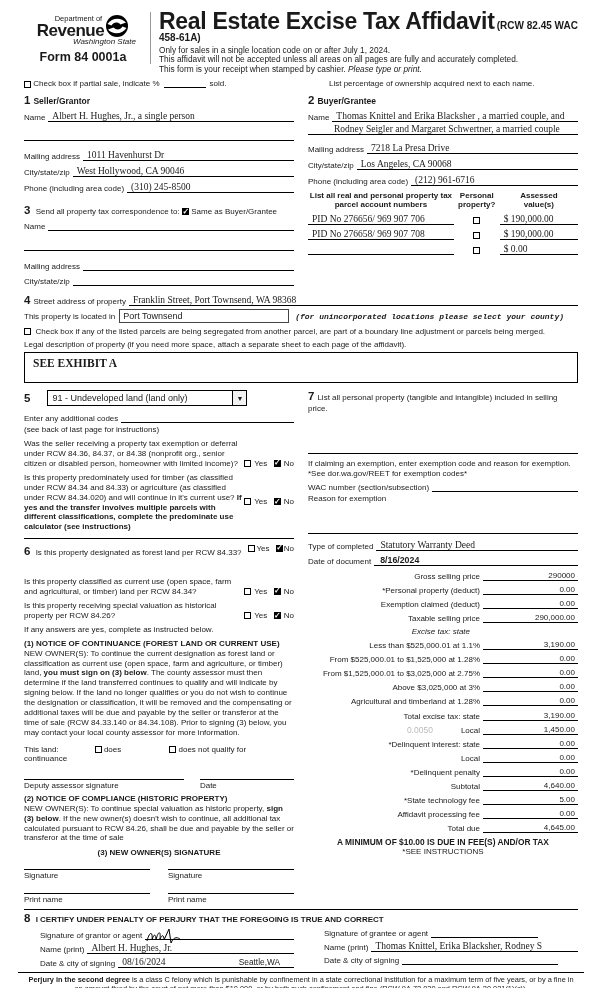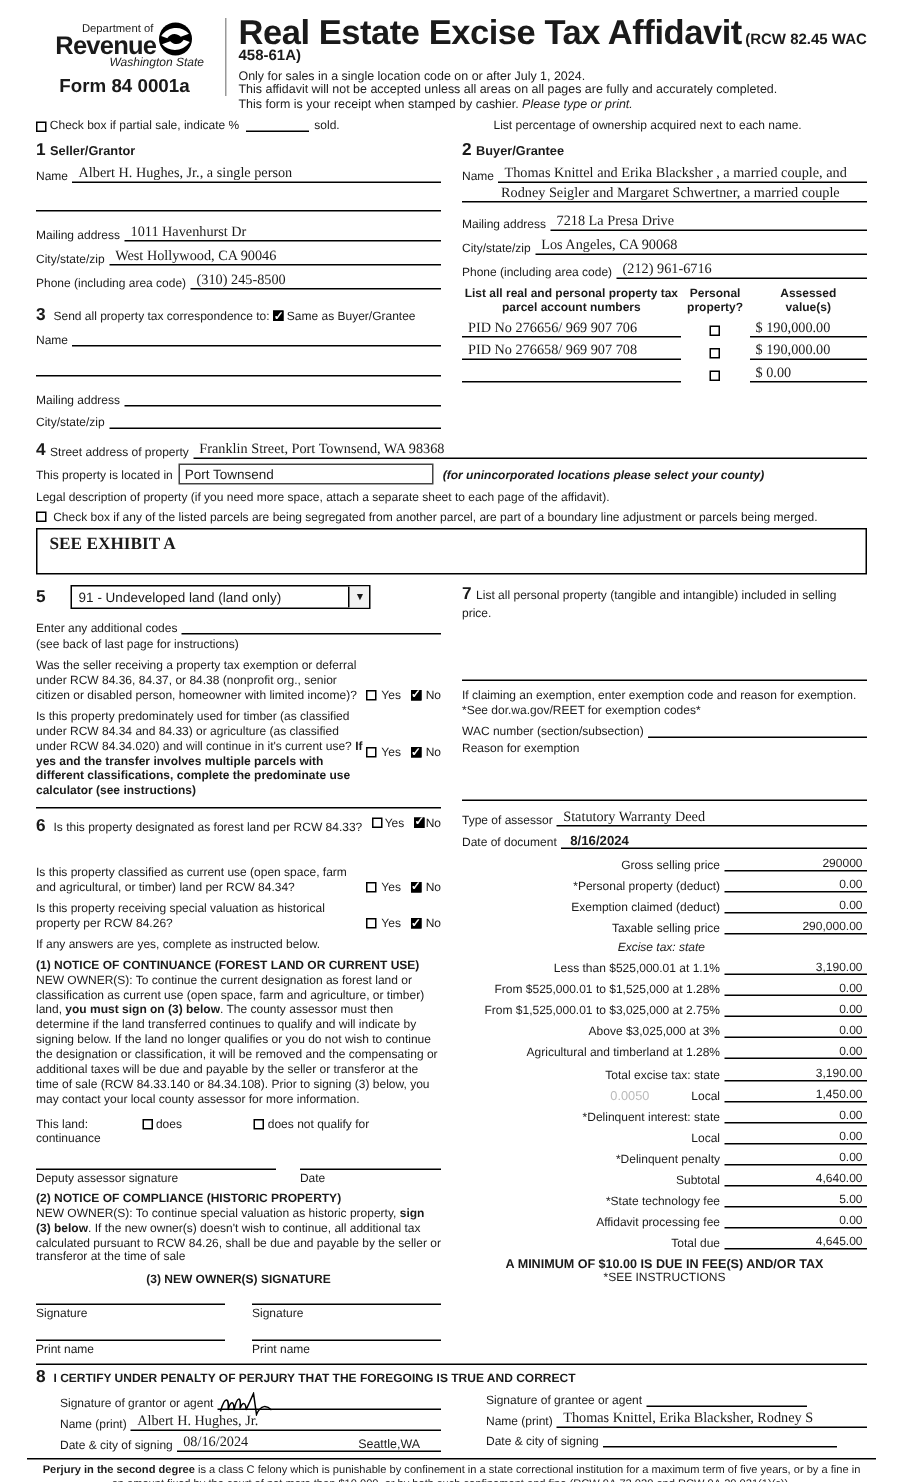--- a/index.html
+++ b/index.html
@@ -239,27 +239,27 @@
     <div class="fillrow" style="margin-top:0;">
       <span class="secnum">4</span>
       <span>Street address of property</span>
       <span class="fill">
           <span class="serif">Franklin Street, Port Townsend, WA 98368</span>
         </span>
     </div>
     <div style="display:flex; align-items:center; margin-top:3px;">
       <span>This property is located in</span>
       <span class="loc-input">Port Townsend</span>
-      <span style="font-weight:bold; font-style:italic; margin-left:6px;">(for unincorporated locations please select your county)</span>
-    </div>
-    <div style="margin-top:4px;">Legal description of property (if you need more space, attach a separate sheet to each page of the affidavit).</div>
+      <span style="font-weight:bold; font-style:italic; margin-left:6px;font-family:Liberation Mono, monospace;">(for unincorporated locations please select your county)</span>
+    </div>
     <div style="margin-top:4px;">
       <span class="cb"></span>&nbsp;
       <span>Check box if any of the listed parcels are being segregated from another parcel, are part of a boundary line adjustment or parcels being merged.</span>
     </div>
+    <div style="margin-top:4px;">Legal description of property (if you need more space, attach a separate sheet to each page of the affidavit).</div>
     <div class="legalbox">
       <span class="legalval">SEE EXHIBIT A</span>
     </div>
   </div>
 
   <div class="cols" style="margin-top:7px;">
     <div class="col">
 
       <div style="display:flex; align-items:center;">
         <span class="secnum">5</span>
@@ -350,21 +350,21 @@
       <div class="hline" style="margin-top:40px;"></div>
       <div style="margin-top:5px; line-height:1.25;">If claiming an exemption, enter exemption code and reason for exemption. *See dor.wa.gov/REET for exemption codes*</div>
       <div class="fillrow" style="margin-top:3px;">
           <span>WAC number (section/subsection)</span>
           <span class="fill"></span>
         </div>
       <div style="margin-top:2px;">Reason for exemption</div>
       <div class="hline" style="margin-top:30px;"></div>
 
       <div class="fillrow" style="margin-top:6px;">
-          <span>Type of assessor</span>
+          <span>Type of completed</span>
           <span class="fill">
             <span class="serif">Statutory Warranty Deed</span>
           </span>
         </div>
       <div class="fillrow" style="margin-top:4px;">
           <span>Date of document</span>
           <span class="fill">
             <span style="font-weight:bold; font-size:8.8px; padding-left:6px;">8/16/2024</span>
           </span>
         </div>

